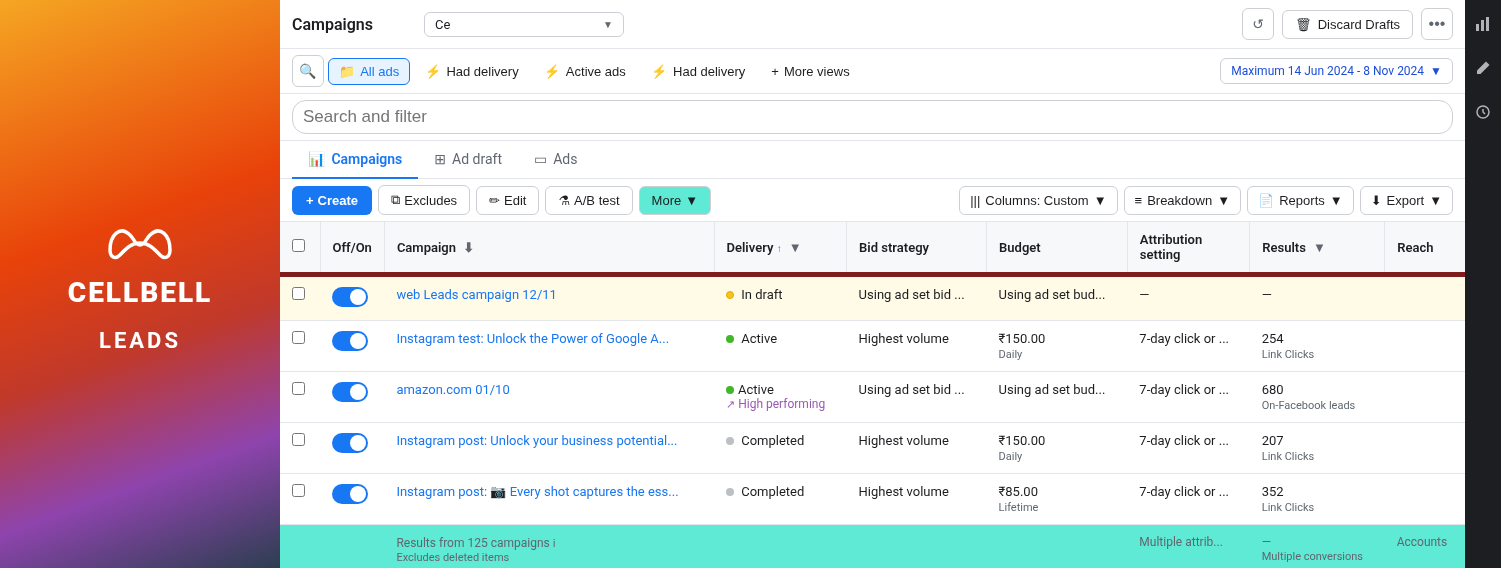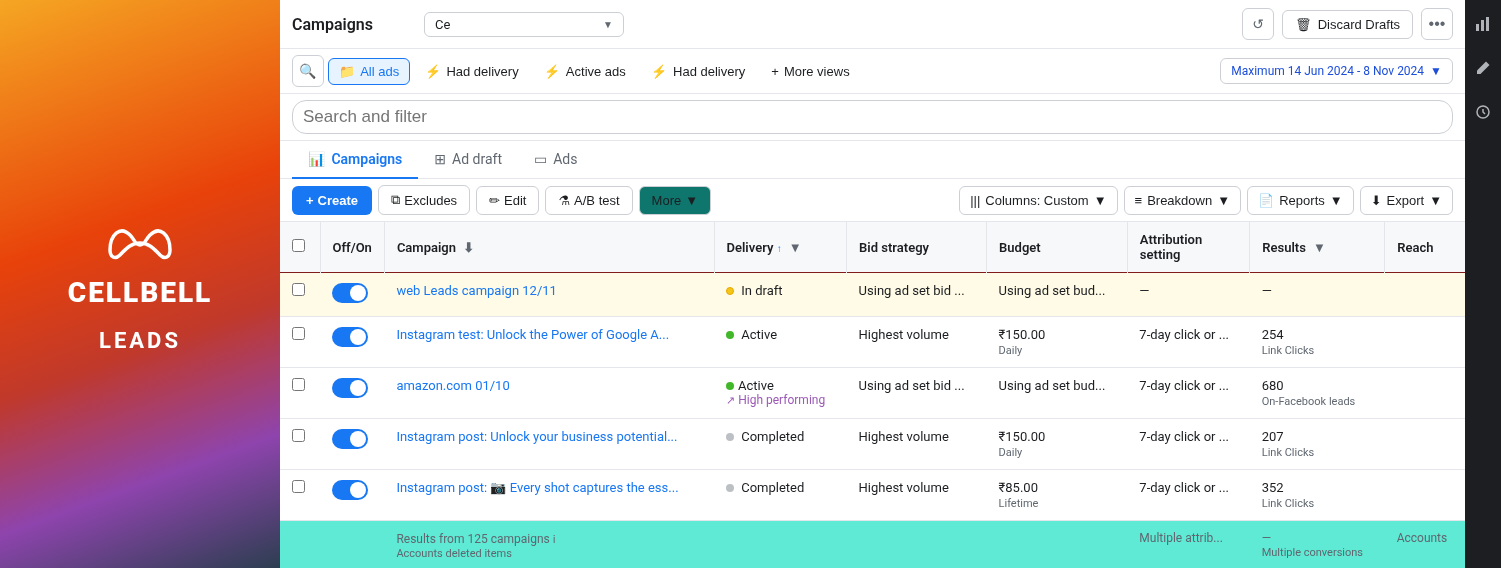--- a/index.html
+++ b/index.html
@@ -224,21 +224,21 @@
       background: white;
       cursor: pointer;
       font-size: 13px;
       color: #1c1e21;
     }
     .btn-more-action {
       display: flex; align-items: center; gap: 4px;
       border: 1px solid #ccd0d5;
       border-radius: 6px;
       padding: 6px 12px;
-      background: #0f766e;
+      background: #5eead4;
       cursor: pointer;
       font-size: 13px;
       color: #1c1e21;
       justify-content: space-between;
     }
     .action-right { margin-left: auto; display: flex; align-items: center; gap: 6px; }
     .btn-columns, .btn-breakdown, .btn-reports, .btn-export {
       display: flex; align-items: center; gap: 5px;
       border: 1px solid #ccd0d5;
       border-radius: 6px;
@@ -255,21 +255,21 @@
       overflow: auto;
       background: white;
     }
     table {
       width: 100%;
       border-collapse: collapse;
       font-size: 13px;
     }
     thead tr {
       background: #f7f8fa;
-      border-bottom: 1px solid #7f1d1d;
+      border-bottom: 5px solid #7f1d1d;
     }
     th {
       padding: 10px 12px;
       text-align: left;
       font-weight: 600;
       color: #1c1e21;
       white-space: nowrap;
       border-right: 1px solid #e4e6eb;
       cursor: pointer;
     }
@@ -617,21 +617,21 @@
             352<br><span class="sub-text">Link Clicks</span>
           </td>
           <td></td>
         </tr>
 
         <tr class="footer-row">
           <td colspan="2"></td>
           <td>
             <span>Results from 125 campaigns</span>
             <span class="info-icon">ℹ</span><br>
-            <span class="sub-text">Accounts deleted items</span>
+            <span class="sub-text">Excludes deleted items</span>
           </td>
           <td></td>
           <td></td>
           <td></td>
           <td>Multiple attrib...</td>
           <td>
             —<br><span class="sub-text">Multiple conversions</span>
           </td>
           <td>Accounts</td>
         </tr>

